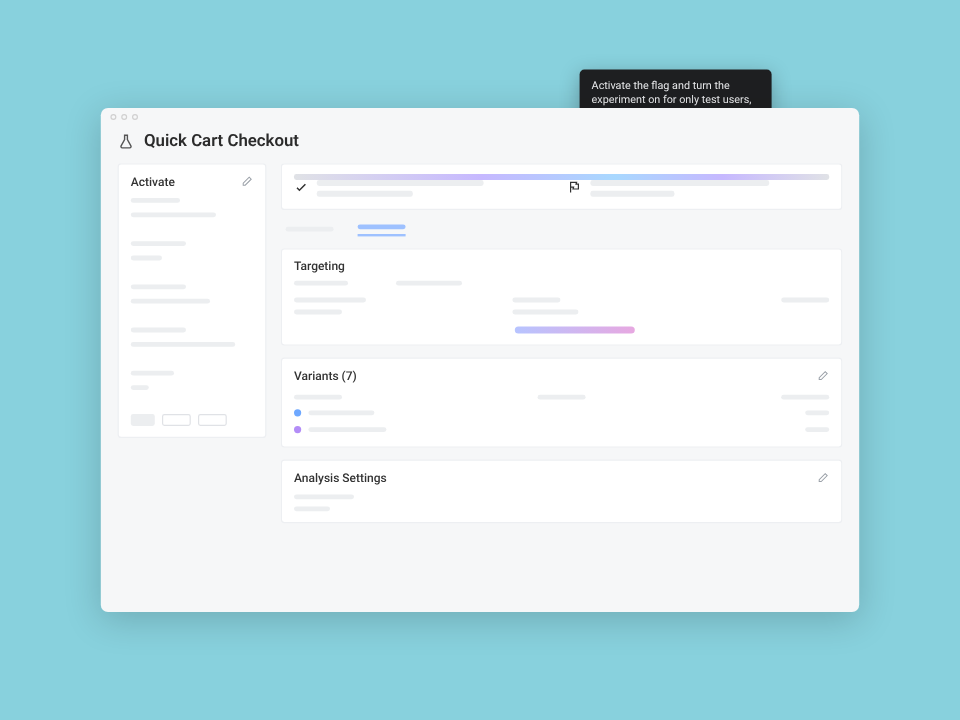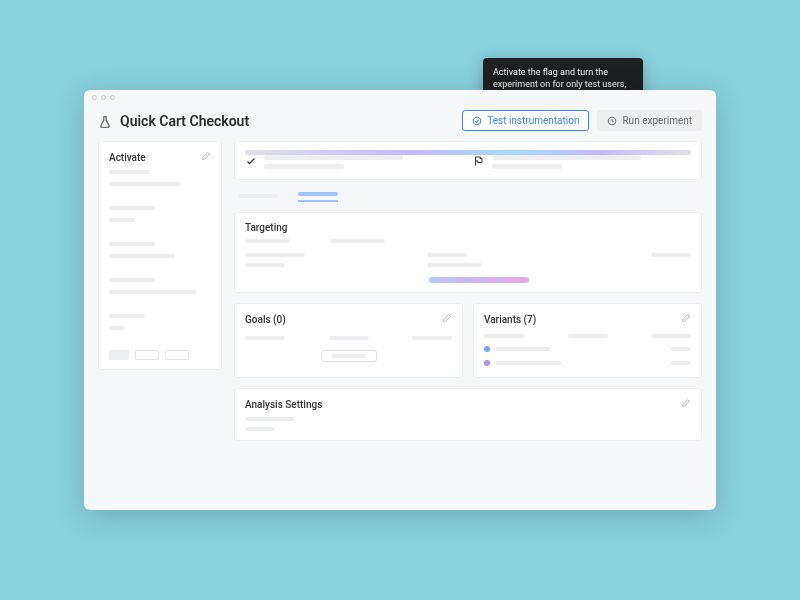--- a/index.html
+++ b/index.html
@@ -34,21 +34,21 @@
   .titlebar .dot {
     width: 5px; height: 5px; border-radius: 50%;
     border: 1px solid #d0d0d0;
   }
   .header {
     display: flex;
     align-items: center;
     justify-content: space-between;
     padding: 6px 14px 10px 14px;
   }
-  .header-left { display: flex; align-items: flex-end; gap: 8px; }
+  .header-left { display: flex; align-items: center; gap: 8px; }
   .page-title { font-size: 14px; font-weight: 600; color: #2b2b2b; }
   .header-actions { display: flex; align-items: center; gap: 8px; }
   .btn {
     display: inline-flex; align-items: center; gap: 5px;
     padding: 4px 9px; border-radius: 3px; font-size: 10px;
     cursor: pointer; border: 1px solid transparent;
     background: #eceef0; color: #6a6f76;
   }
   .btn-outline {
     background: #fff; border-color: #3b82f6; color: #3b82f6;
@@ -144,40 +144,20 @@
 
   <div class="header">
     <div class="header-left">
       <span style="color:#555;display:inline-flex;">
         <svg viewBox="0 0 24 24" width="14" height="14" fill="none" stroke="currentColor" stroke-width="2">
           <path d="M9 3h6M10 3v6l-5 9a2 2 0 0 0 1.7 3h10.6a2 2 0 0 0 1.7-3l-5-9V3"></path>
         </svg>
       </span>
       <div class="page-title">Quick Cart Checkout</div>
     </div>
-    <div class="header-actions">
-      <div class="btn btn-outline">
-        <span style="display:inline-flex;">
-          <svg viewBox="0 0 24 24" width="10" height="10" fill="none" stroke="currentColor" stroke-width="2.5">
-            <circle cx="12" cy="12" r="9"></circle>
-              <path d="M8 12l3 3 5-6"></path>
-          </svg>
-        </span>
-        <span>Test instrumentation</span>
-      </div>
-      <div class="btn">
-        <span style="display:inline-flex;">
-          <svg viewBox="0 0 24 24" width="10" height="10" fill="none" stroke="currentColor" stroke-width="2.5">
-            <circle cx="12" cy="12" r="9"></circle>
-              <path d="M12 7v5l3 2"></path>
-          </svg>
-        </span>
-        <span>Run experiment</span>
-      </div>
-    </div>
   </div>
 
   <div class="body-row">
 
     <div class="sidebar">
 
 
       <div class="card">
         <div class="card-header">
           <div class="card-title">Activate</div>
@@ -274,40 +254,20 @@
             <div style="display:flex;flex-direction:column;gap:6px;align-items:flex-end;">
               <div class="ph ph-sm" style="width:40px"></div>
             </div>
           </div>
         </div>
       </div>
 
       <div class="two-col">
         <div class="card">
           <div class="card-header">
-            <div class="card-title">Goals (0)</div>
-            <span class="edit-icon">
-              <svg viewBox="0 0 24 24" width="10" height="10" fill="none" stroke="currentColor" stroke-width="2">
-                  <path d="M4 20h4L20 8l-4-4L4 16v4z"></path>
-                </svg>
-            </span>
-          </div>
-          <div class="goals-body">
-            <div class="ph-row">
-                <div class="ph ph-sm" style="width:40px"></div>
-                <div class="ph ph-sm" style="width:40px"></div>
-                <div class="ph ph-sm" style="width:40px"></div>
-              </div>
-            <div class="pill-outline">
-                <div class="ph ph-sm" style="width:34px"></div>
-              </div>
-          </div>
-        </div>
-        <div class="card">
-          <div class="card-header">
             <div class="card-title">Variants (7)</div>
             <span class="edit-icon">
               <svg viewBox="0 0 24 24" width="10" height="10" fill="none" stroke="currentColor" stroke-width="2">
                   <path d="M4 20h4L20 8l-4-4L4 16v4z"></path>
                 </svg>
             </span>
           </div>
           <div class="variants-body">
             <div class="ph-row" style="justify-content:space-between;">
                 <div class="ph ph-sm" style="width:40px"></div>

